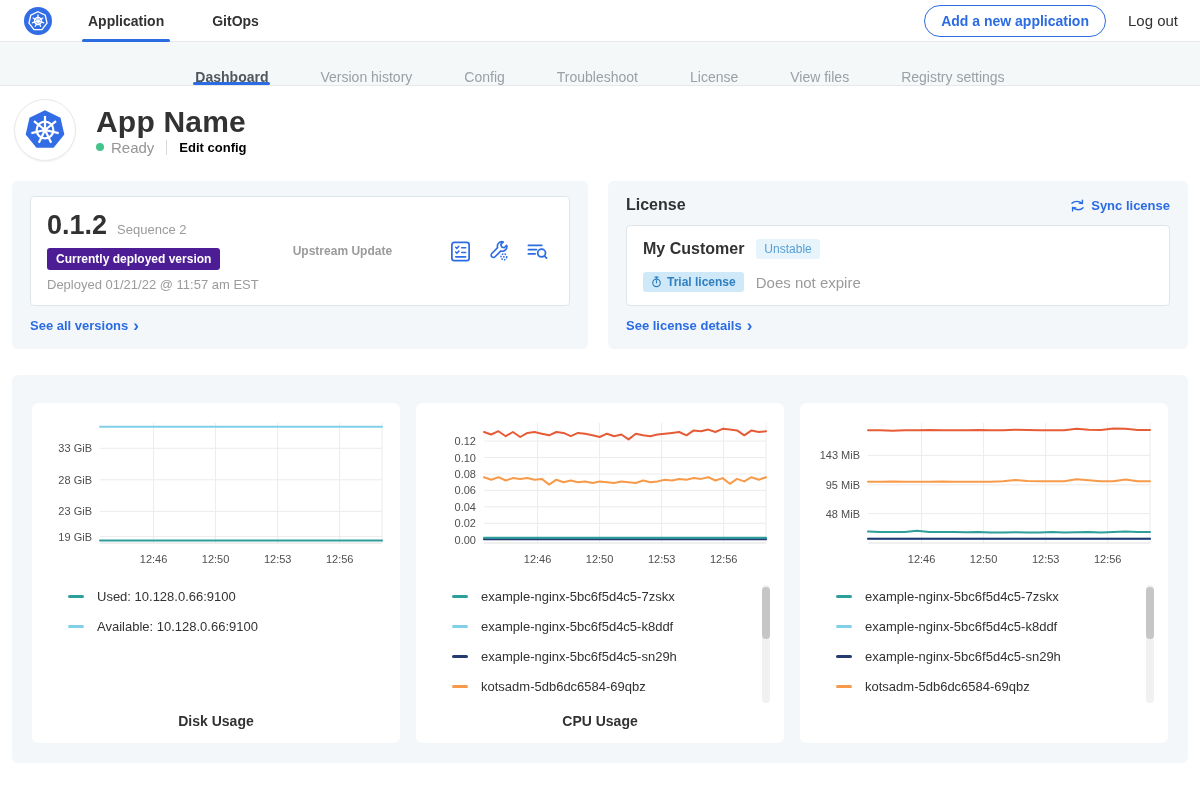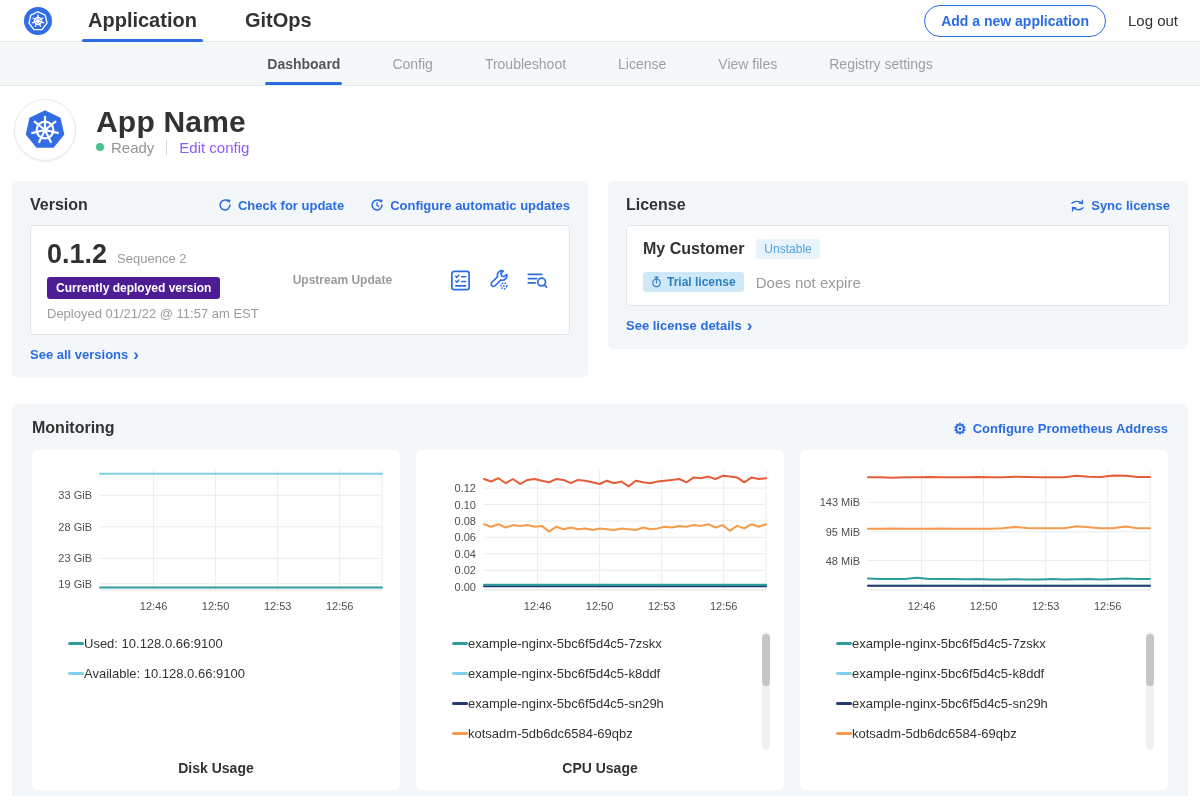--- a/index.html
+++ b/index.html
@@ -8,49 +8,49 @@
     font-family: "Liberation Sans", sans-serif;
     background:#fff; color:#323232; font-size:14px;
   }
   
   .topnav { display:flex; align-items:center; height:42px; padding:0 22px 0 24px;
             border-bottom:1px solid #e8e8e8; background:#fff; }
   .logo-sm { width:28px; height:28px; border-radius:50%; background:#326de6;
              display:flex; align-items:center; justify-content:center; margin-right:34px; flex:0 0 auto; }
   .topnav-tabs { display:flex; height:42px; }
   .topnav-tab { position:relative; display:flex; align-items:center; padding:0 2px;
-                margin-right:44px; font-size:20px; font-weight:bold; color:#323232; cursor:pointer; }
+                margin-right:44px; font-size:14px; font-weight:bold; color:#323232; cursor:pointer; }
   .topnav-tab.active::after { content:""; position:absolute; left:-4px; right:-4px; bottom:0;
                 height:3px; border-radius:2px; background:#2b6ce2; }
   .topnav-right { margin-left:auto; display:flex; align-items:center; gap:22px; }
   .add-app-btn { border:1px solid #2b6ce2; color:#2b6ce2; background:#fff; border-radius:17px;
                  padding:7px 16px; font-size:14px; font-weight:bold; cursor:pointer;
                  font-family:"Liberation Sans",sans-serif; }
   .logout { font-size:15px; color:#323232; cursor:pointer; }
 
   
   .subnav { background:#f5f8f9; border-bottom:1px solid #e4e8eb; height:44px;
-            display:flex; justify-content:center; gap:52px; }
+            display:flex; justify-content:center; gap:52px;align-items:flex-end; }
   .subnav-tab { position:relative; display:flex; align-items:center; font-size:14px;
                 color:#9aa0a6; cursor:pointer; }
   .subnav-tab.active { color:#50575e; font-weight:bold; }
   .subnav-tab.active::after { content:""; position:absolute; left:-2px; right:-2px; bottom:0;
                 height:3px; border-radius:2px; background:#2b6ce2; }
 
   
   .app-header { display:flex; align-items:center; gap:20px; padding:13px 0 12px 14px; }
   .avatar { width:62px; height:62px; border-radius:50%; background:#fff;
             border:1px solid #e9e9e9; box-shadow:0 1px 2px rgba(0,0,0,.06);
             display:flex; align-items:center; justify-content:center; }
   .app-title { font-size:30px; font-weight:bold; color:#323232; letter-spacing:.2px; }
   .status-row { display:flex; align-items:center; margin-top:0; }
   .ready-dot { width:8px; height:8px; border-radius:50%; background:#44c38c; margin-right:7px; }
   .ready-text { font-size:15px; color:#959595; }
   .status-sep { width:1px; height:15px; background:#d8d8d8; margin:0 12px; }
-  .edit-config { color:#8b5cf6; font-size:15px; font-weight:normal; cursor:pointer; }
+  .edit-config { color:#000000; font-size:13px; font-weight:bold; cursor:pointer; }
 
   
   .content { padding:0 12px; }
   .cards-row { display:flex; gap:20px; align-items:flex-start; margin-top:8px; }
   .panel { background:#f3f7fa; border-radius:6px; padding:15px 18px 16px; }
   .version-panel { width:576px; flex:0 0 auto; }
   .license-panel { flex:1; }
   .panel-head { display:flex; align-items:center; margin-bottom:11px; }
   .panel-title { font-size:16px; font-weight:bold; color:#323232; }
   .panel-links { margin-left:auto; display:flex; gap:26px; }
@@ -83,21 +83,21 @@
   .trial-badge { background:#cfe9f9; color:#2f7fc1; font-size:12px; font-weight:bold;
                  padding:3px 8px; border-radius:3px; display:inline-flex; align-items:center; gap:5px;justify-content:center; }
   .expiry { font-size:15px; color:#9b9b9b; }
 
   
   .monitoring-panel { margin-top:26px; padding:15px 20px 20px; }
   .charts-row { display:flex; gap:16px; margin-top:13px; }
   .chart-card { flex:1; background:#fff; border-radius:6px; padding:12px 8px 14px; position:relative; }
   .plot-wrap { display:flex; justify-content:center; }
   .legend { margin:16px 0 0 28px; height:116px; position:relative; padding-right:26px; }
-  .legend-item { display:flex; align-items:center; margin-bottom:15px; font-size:13px; color:#323232; }
+  .legend-item { display:flex; align-items:center; gap:13px; margin-bottom:15px; font-size:13px; color:#323232; }
   .legend-dash { width:16px; height:3px; border-radius:2px; flex:0 0 auto; }
   .legend-scrollbar { position:absolute; top:-4px; right:6px; width:8px; height:118px;
                       background:#f1f1f1; border-radius:4px; display:none; }
   .legend-scrollbar .thumb { position:absolute; top:2px; left:0; width:8px; height:52px;
                       background:#c6c6c6; border-radius:4px; }
   .chart-card.has-scroll .legend-scrollbar { display:block; }
   .chart-title { text-align:center; font-size:14px; font-weight:bold; margin-top:8px; color:#323232; }
 
   svg text { font-family:"Liberation Sans", sans-serif; }
   .gear-glyph { font-size:15px; line-height:1; }
@@ -126,20 +126,21 @@
     <div class="topnav-tab">GitOps</div>
   </div>
   <div class="topnav-right">
     <button class="add-app-btn">Add a new application</button>
     <span class="logout">Log out</span>
   </div>
 </div>
 
 <div class="subnav">
   <div class="subnav-tab active">Dashboard</div>
+  <div class="subnav-tab">Version history</div>
   <div class="subnav-tab">Config</div>
   <div class="subnav-tab">Troubleshoot</div>
   <div class="subnav-tab">License</div>
   <div class="subnav-tab">View files</div>
   <div class="subnav-tab">Registry settings</div>
 </div>
 
 <div class="app-header">
   <div class="avatar">
     <svg width="44" height="44" viewBox="0 0 100 100">
@@ -166,40 +167,20 @@
       <span class="edit-config">Edit config</span>
     </div>
   </div>
 </div>
 
 <div class="content">
 
   <div class="cards-row">
 
     <div class="panel version-panel">
-      <div class="panel-head">
-        <div class="panel-title">Version</div>
-        <div class="panel-links">
-          <span class="blue-link">
-            <svg width="14" height="14" viewBox="0 0 16 16">
-              <path d="M13.6 8a5.6 5.6 0 1 1-2.1-4.4" fill="none" stroke="#2b6ce2" stroke-width="1.7" stroke-linecap="round"></path>
-              <polygon points="10.4,1.2 14.6,2.2 12.8,6.1" fill="#2b6ce2"></polygon>
-            </svg>
-            <span>Check for update</span>
-          </span>
-          <span class="blue-link">
-            <svg width="14" height="14" viewBox="0 0 16 16">
-              <path d="M13.6 8a5.6 5.6 0 1 1-2.1-4.4" fill="none" stroke="#2b6ce2" stroke-width="1.7" stroke-linecap="round"></path>
-              <polygon points="10.4,1.2 14.6,2.2 12.8,6.1" fill="#2b6ce2"></polygon>
-              <path d="M8 5.4v3l2 1.4" fill="none" stroke="#2b6ce2" stroke-width="1.5" stroke-linecap="round"></path>
-            </svg>
-            <span>Configure automatic updates</span>
-          </span>
-        </div>
-      </div>
 
       <div class="inner-card version-inner">
         <div class="ver-left">
           <div class="ver-row1">
             <span class="version-number">0.1.2</span>
             <span class="sequence">Sequence 2</span>
           </div>
           <span class="deployed-badge">Currently deployed version</span>
           <div class="deployed-at">Deployed 01/21/22 @ 11:57 am EST</div>
         </div>
@@ -284,29 +265,20 @@
       </div>
 
       <div class="see-link">
         <span>See license details</span>
         <span class="chev">›</span>
       </div>
     </div>
   </div>
 
   <div class="panel monitoring-panel">
-    <div class="panel-head" style="margin-bottom:0;">
-      <div class="panel-title">Monitoring</div>
-      <div class="panel-links">
-        <span class="blue-link">
-          <span class="gear-glyph">⚙</span>
-          <span>Configure Prometheus Address</span>
-        </span>
-      </div>
-    </div>
 
     <div class="charts-row">
       <div class="chart-card">
         <div class="plot-wrap">
             <svg class="plot" width="348" height="158">
               <line x1="58" x2="340" y1="121.7" y2="121.7" stroke="#ececec" stroke-width="1"></line>
               <line x1="58" x2="340" y1="96.4" y2="96.4" stroke="#ececec" stroke-width="1"></line>
               <line x1="58" x2="340" y1="64.8" y2="64.8" stroke="#ececec" stroke-width="1"></line>
               <line x1="58" x2="340" y1="33.3" y2="33.3" stroke="#ececec" stroke-width="1"></line>
               <line x1="111.6" x2="111.6" y1="8" y2="128" stroke="#ececec" stroke-width="1"></line>

